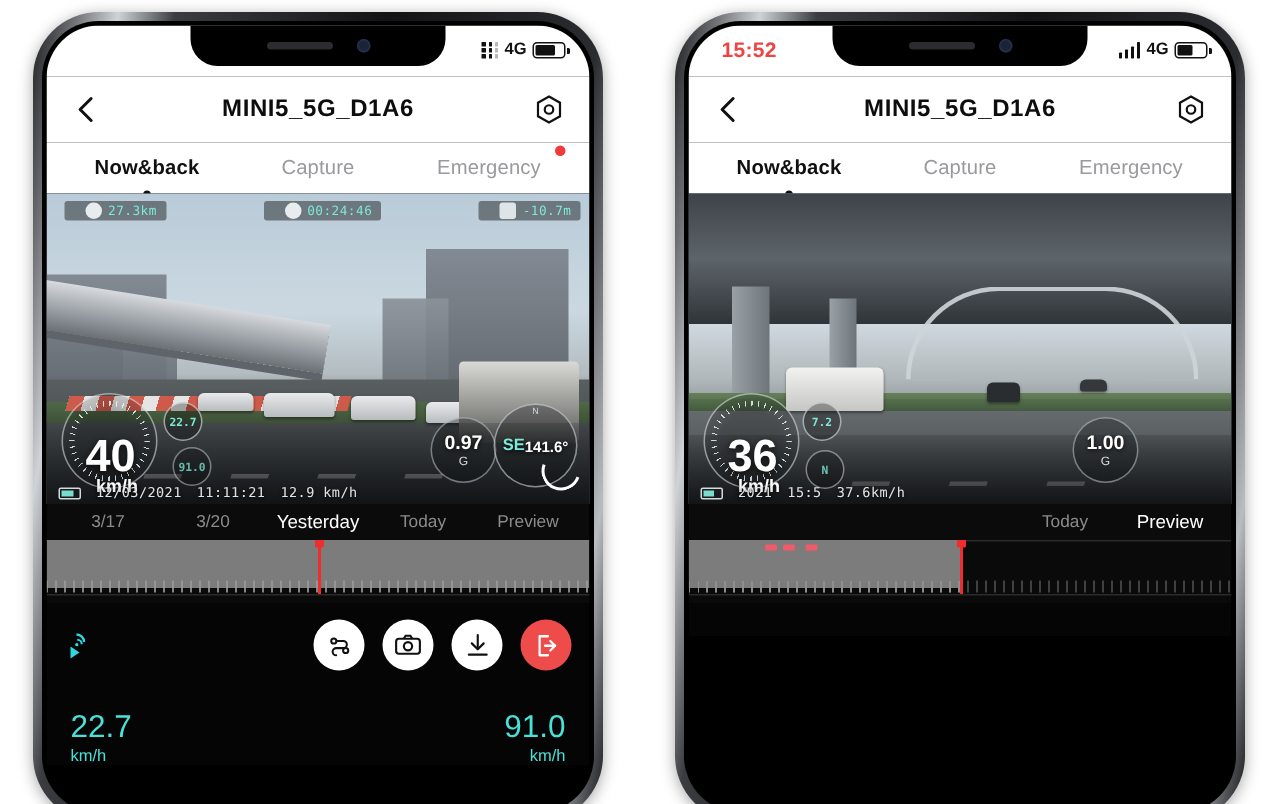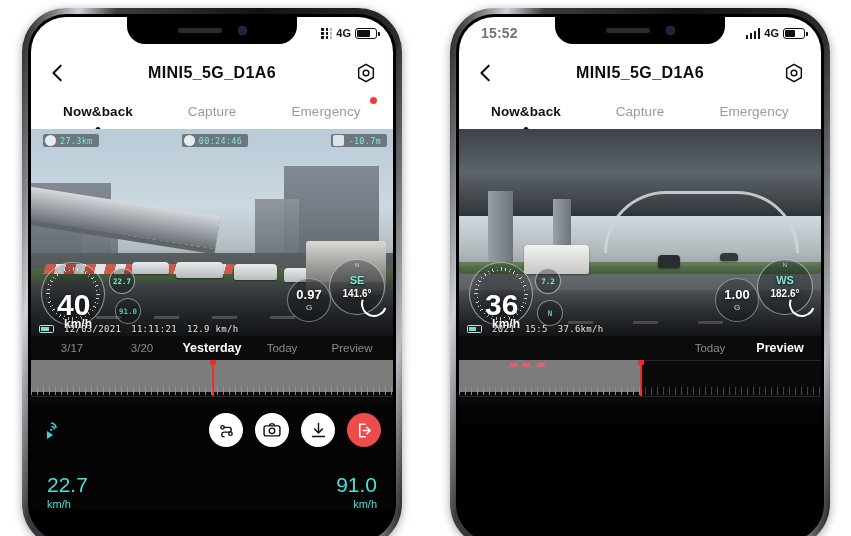--- a/index.html
+++ b/index.html
@@ -51,21 +51,21 @@
     position: absolute; left: 50%; transform: translateX(-50%);
     top: 0; width: 170px; height: 27px;
     background: #000;
     border-bottom-left-radius: 18px;
     border-bottom-right-radius: 18px;
     display: flex; align-items: center; justify-content: center; gap: 16px;
   }
   .speaker { width: 44px; height: 5px; border-radius: 3px; background: #2b2b30; }
   .frontcam { width: 9px; height: 9px; border-radius: 50%; background: #1a2338;
               box-shadow: inset 0 0 2px #3a4a78; }
-  .clock { font-size: 14px; font-weight: 700; color: #737373; letter-spacing: .2px; line-height: 17px; }
+  .clock { font-size: 14px; font-weight: 700; color: #ef4444; letter-spacing: .2px; line-height: 17px; }
   .sb-right { display: flex; align-items: center; gap: 4px; line-height: 17px; }
   .net-label { font-size: 11px; font-weight: 700; color: #111; }
   .bars { display: flex; align-items: flex-end; gap: 1.5px; height: 11px; }
   .bars i { width: 2.5px; background: #111; display: block; border-radius: .5px; }
   .bars i:nth-child(1){height:4px}.bars i:nth-child(2){height:6px}
   .bars i:nth-child(3){height:8.5px}.bars i:nth-child(4){height:11px}
   .dots { display: grid; grid-template-columns: repeat(3,2.6px); gap: 1.6px; }
   .dots s { width:2.6px;height:2.6px;background:#111;display:block;border-radius:.4px;text-decoration:none }
   .dots s.off { background:#b9b9b9 }
   .batt { width: 22px; height: 11px; border: 1.4px solid #111; border-radius: 3px;
@@ -182,21 +182,21 @@
     position: absolute; top: 5px; left: 0; right: 0;
     display: flex; align-items: center; gap: 6px; padding: 0 6px;
     font-family: "DejaVu Sans Mono", monospace;
   }
   .rec {
     font-size: 11px; font-weight: 700; color: #e23b3b; letter-spacing: .5px;
     text-shadow: 0 0 3px rgba(0,0,0,.8);
   }
   .chip {
     display: flex; align-items: center; gap: 4px;
-    background: rgba(0,0,0,.42); border-radius: 2px; padding: 1px 6px 1px 2px;
+    background: rgba(0,0,0,.42); border-radius: 2px; padding: 1px 6px 1px 14px;
     font-size: 8.5px; color: #7fe8d8; letter-spacing: .3px;
   }
   .chip .ic {
     width: 11px; height: 11px; border-radius: 50%;
     background: #e8ecef; display:flex; align-items:center; justify-content:center;
     flex: 0 0 auto;
   }
   .chip .ic.sq { border-radius: 2px; background: #dfe4e8; }
   .hud-spacer { flex: 1; }
 
@@ -248,25 +248,25 @@
     position: absolute; right: 62px; bottom: 12px;
     width: 44px; height: 44px; border-radius: 50%;
     background: rgba(8,10,12,.30);
     border: 1.2px solid rgba(230,238,244,.45);
     display:flex; flex-direction:column; align-items:center; justify-content:center;
     color:#fff;
   }
   .gcircle .gv { font-size: 13px; font-weight: 600; line-height:1; text-shadow:0 1px 3px rgba(0,0,0,.8); }
   .gcircle .gu { font-size: 8px; opacity:.85; margin-top:2px; }
   .compass {
-    position: absolute; right: 8px; bottom: 19px;
+    position: absolute; right: 8px; bottom: 9px;
     width: 56px; height: 56px; border-radius: 50%;
     background: rgba(8,10,12,.30);
     border: 1.4px solid rgba(230,238,244,.55);
-    display:flex; flex-direction:column; align-items:center; justify-content:center;
+    display:flex; flex-direction:row; align-items:center; justify-content:center;
   }
   .compass .dir { font-size: 11px; font-weight: 700; color: #7fe8d8; line-height:1;
                   text-shadow:0 1px 3px rgba(0,0,0,.85); }
   .compass .deg { font-size: 10px; font-weight: 700; color: #fff; margin-top:2px;
                   text-shadow:0 1px 3px rgba(0,0,0,.85); }
   .compass .ring {
     position:absolute; right:-3px; bottom:-3px; width:26px; height:26px;
     border-radius:50%; border:2.2px solid #fff;
     border-top-color: transparent; border-right-color: transparent;
     transform: rotate(-25deg);
@@ -274,21 +274,21 @@
   .compass .nmark { position:absolute; top:2px; font-size:6px; color:#cfd6da; }
 
   
   .tl-tabs {
     background: #0b0b0b; height: 24px; display: flex; align-items: center;
     padding: 0 6px;
   }
   .tl-tab {
     flex: 1; text-align: center; font-size: 11.5px; color: #8b8b8e; cursor: pointer;
   }
-  .tl-tab.active { color: #fff; font-weight: 700; font-size: 12.5px; }
+  .tl-tab.active { color: #fff; font-weight: 400; font-size: 12.5px; }
 
   .tl-track {
     position: relative; height: 42px; background: #0a0a0a;
     overflow: hidden;
   }
   .tl-fill { position: absolute; left: 0; top: 0; bottom: 10px; background: #7c7c7c; }
   .tl-ruler {
     position: absolute; left: 0; right: 0; bottom: 7px; height: 8px;
     background: repeating-linear-gradient(90deg,#9a9a9a 0 1px, transparent 1px 6px);
     opacity: .85;
@@ -629,26 +629,20 @@
                   <i style="width:60%"></i>
                 </span>
           <span>2021</span>
           <span>15:5</span>
           <span>37.6km/h</span>
         </div>
         <div class="gcircle">
           <span class="gv">1.00</span>
           <span class="gu">G</span>
         </div>
-        <div class="compass">
-          <span class="nmark">N</span>
-          <span class="dir">WS</span>
-          <span class="deg">182.6°</span>
-          <span class="ring"></span>
-        </div>
       </div>
     </div>
 
     <div class="tl-tabs">
       <div class="tl-tab"></div>
       <div class="tl-tab"></div>
       <div class="tl-tab"></div>
       <div class="tl-tab">Today</div>
       <div class="tl-tab active">Preview</div>
     </div>

